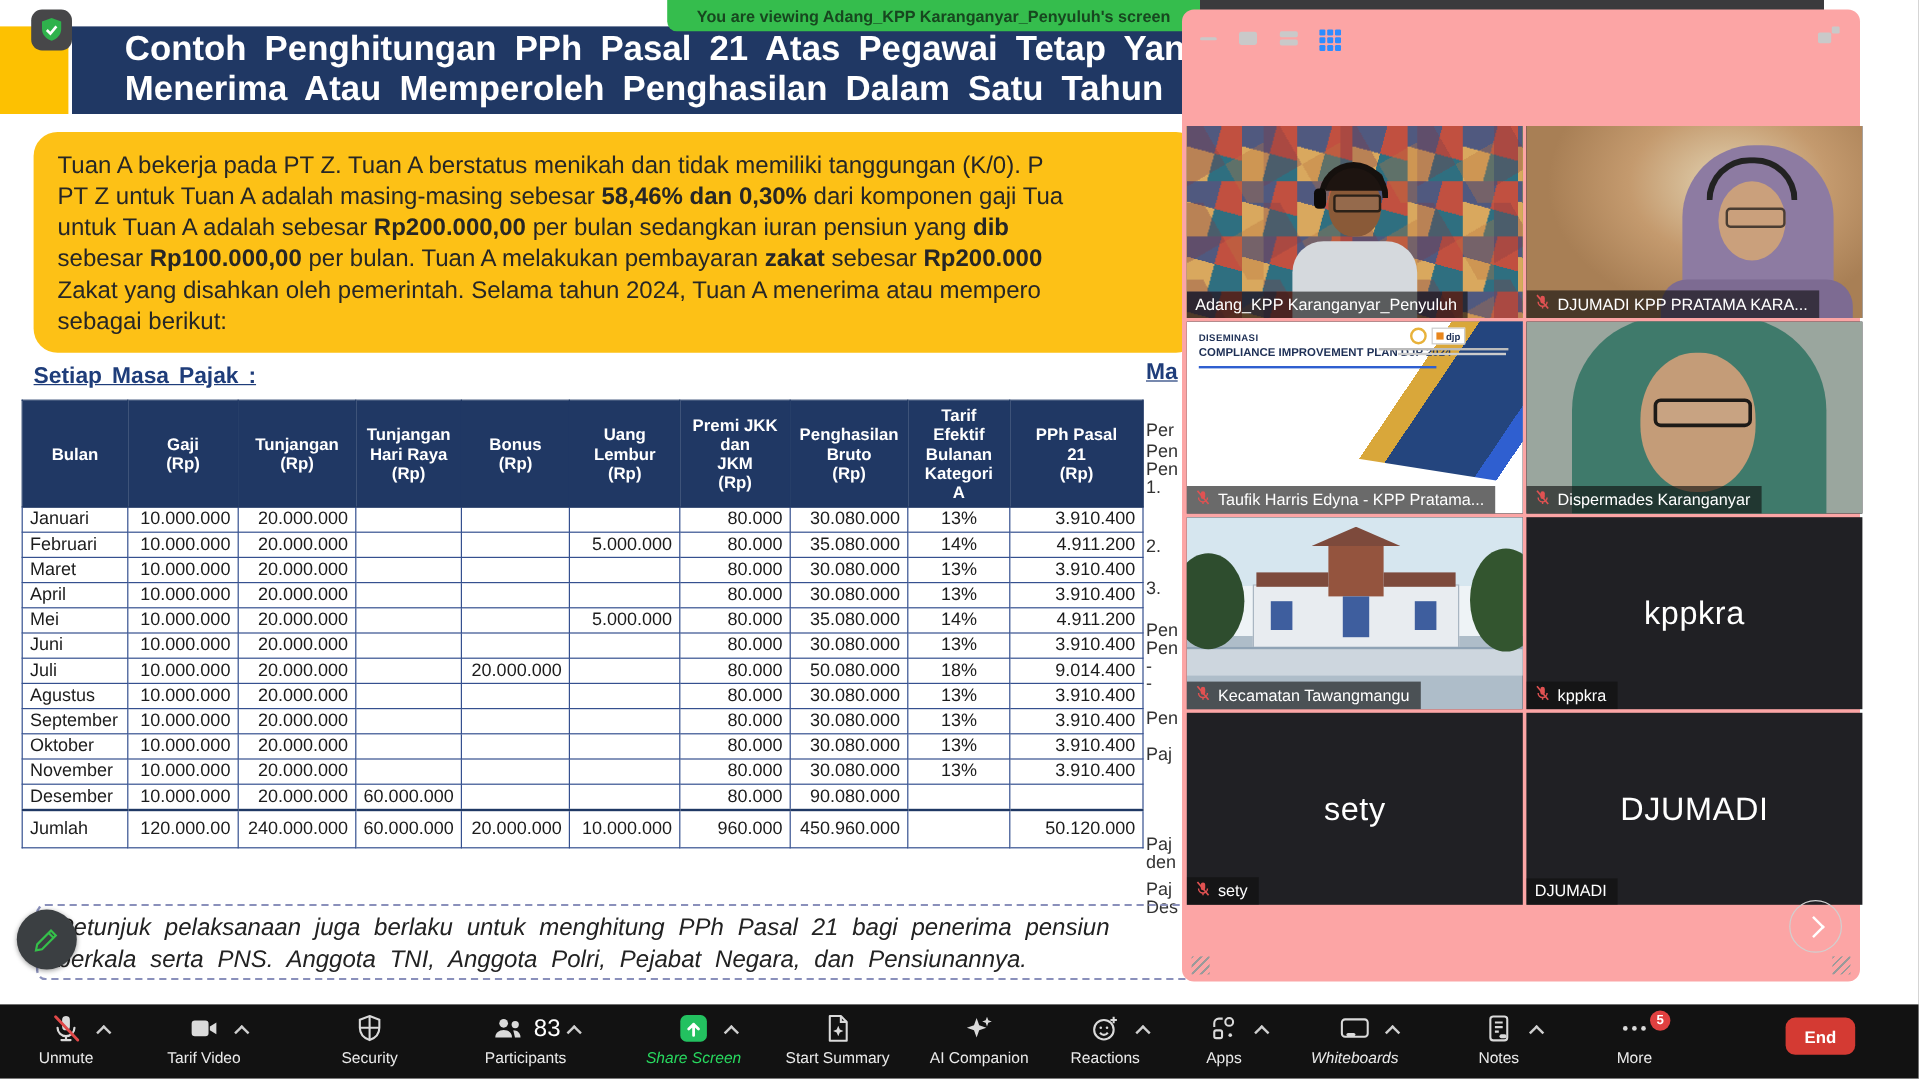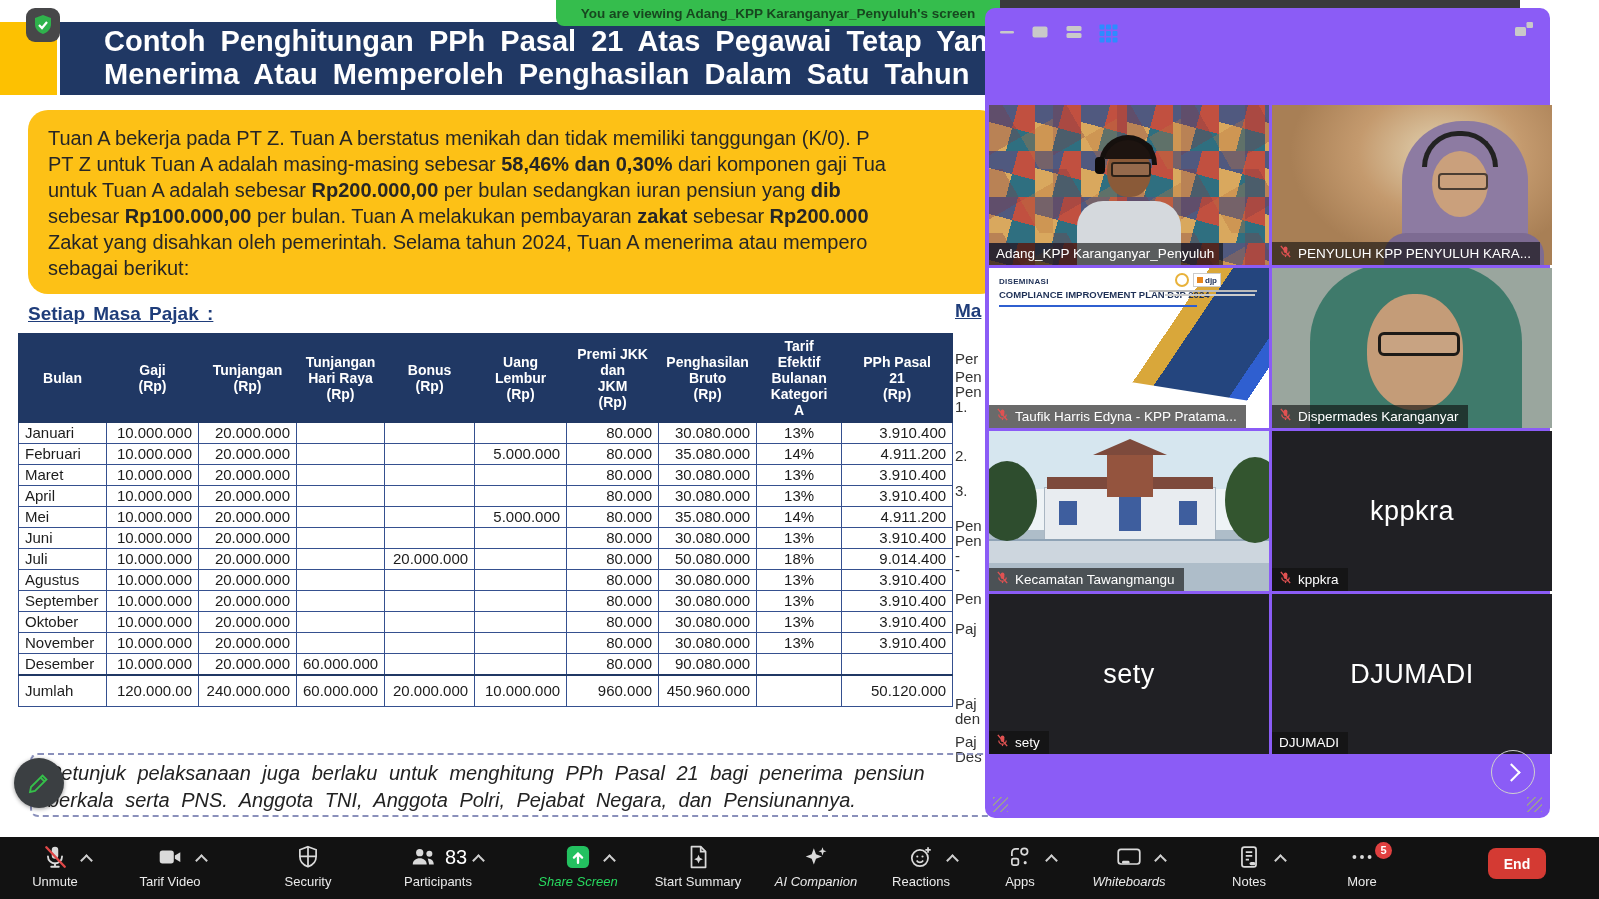--- a/index.html
+++ b/index.html
@@ -37,21 +37,21 @@
 
   .footnote{position:absolute;left:30px;top:753px;width:1505px;height:64px;border:2px dashed #8a90bb;
     border-radius:8px;padding:5px 16px;font-style:italic;font-size:20px;line-height:27px;color:#222;
     word-spacing:6px;white-space:nowrap;overflow:hidden;z-index:1;box-sizing:border-box;}
   .pen-btn{position:absolute;left:14px;top:758px;width:50px;height:50px;border-radius:50%;
     background:#3b3f42;display:flex;align-items:center;justify-content:center;z-index:8;
     box-shadow:0 1px 4px rgba(0,0,0,.4);}
   .top-strip{position:absolute;left:988px;top:0;width:532px;height:12px;background:#3a3a3d;z-index:5;}
 
   
-  .panel{position:absolute;left:985px;top:8px;width:565px;height:810px;background:#8b5cf6;
+  .panel{position:absolute;left:985px;top:8px;width:565px;height:810px;background:#fca5a5;
     border-radius:10px;z-index:20;}
   .panel-header{position:absolute;left:14px;top:12px;display:flex;gap:16px;align-items:center;height:24px;}
   .vctl{display:inline-flex;align-items:center;cursor:pointer;}
   .popout{position:absolute;right:16px;top:12px;cursor:pointer;}
   .tiles{position:absolute;left:4px;top:97px;display:grid;grid-template-columns:280px 280px;
     grid-auto-rows:160px;gap:3px;}
   .tile{position:relative;background:#202024;overflow:hidden;}
   .tile.active{outline:3px solid #bcd24d;outline-offset:-3px;}
   .bgfill{position:absolute;inset:0;}
   .bg-mosaic{background:repeating-conic-gradient(from 15deg,#c15040 0 25%,#2f6f80 0 50%,#d9a85e 0 75%,#50597f 0 100%);
@@ -416,21 +416,21 @@
             <div style="position:absolute;left:166px;top:68px;width:46px;height:13px;border:2px solid #4a3d33;border-radius:4px"></div>
             <div style="position:absolute;left:112px;top:128px;width:160px;height:40px;background:#7d6b92;border-radius:22px 22px 0 0"></div>
           </div>
           <div class="nlabel">
             <span><svg width="13" height="13" viewBox="0 0 14 14">
                 <rect x="5" y="1.5" width="4" height="7" rx="2" fill="#e05252"></rect>
                 <path d="M3 7a4 4 0 0 0 8 0" fill="none" stroke="#e05252" stroke-width="1.3"></path>
                 <line x1="7" y1="11" x2="7" y2="13" stroke="#e05252" stroke-width="1.3"></line>
                 <line x1="2" y1="1" x2="12" y2="13" stroke="#e05252" stroke-width="1.5"></line>
               </svg></span>
-            <span>PENYULUH KPP PENYULUH KARA...</span>
+            <span>DJUMADI KPP PRATAMA KARA...</span>
           </div>
         </div>
         <div class="tile">
           <div class="bgfill" style="background:#fff"></div>
           <div style="position:absolute;right:-46px;top:-36px;width:230px;height:160px;transform:rotate(9deg);background:linear-gradient(115deg,transparent 44%,#d9a73a 44% 51%,#24457e 51% 76%,#2f5fd0 76% 82%,transparent 82%)"></div>
           <div style="position:absolute;left:10px;top:9px;font-size:8px;font-weight:700;color:#1d2f55;letter-spacing:.3px">DISEMINASI</div>
           <div style="position:absolute;left:10px;top:21px;font-size:9.5px;font-weight:700;color:#1d2f55">COMPLIANCE IMPROVEMENT PLAN DJP 2024</div>
           <div style="position:absolute;left:10px;top:37px;width:198px;height:2px;background:#2f5fd0"></div>
           <div style="position:absolute;left:186px;top:5px;display:flex;gap:4px;align-items:center">
             <span style="width:10px;height:10px;border-radius:50%;border:2px solid #e8b23a;display:inline-block"></span>
@@ -590,21 +590,21 @@
       <div class="titem" style="left: 640px;">
         <div class="ticon">
           <svg width="26" height="26" viewBox="0 0 24 24" fill="none" stroke="#dadada" stroke-width="1.6">
             <path d="M6 2.5h8.5L19 7v14.5H6z" stroke-linejoin="round"></path>
             <path d="M14.5 2.5V7H19"></path>
             <path d="M12.5 10l1.2 2.8 2.8 1.2-2.8 1.2-1.2 2.8-1.2-2.8-2.8-1.2 2.8-1.2z" fill="#dadada" stroke="none"></path>
           </svg>
         </div>
         <div class="tlabel">Start Summary</div>
       </div>
-      <div class="titem" style="left: 758px; font-style: italic;">
+      <div class="titem" style="left: 758px;">
         <div class="ticon">
           <svg width="26" height="26" viewBox="0 0 24 24">
             <path d="M10 4l2 5.5 5.5 2-5.5 2L10 19l-2-5.5-5.5-2 5.5-2z" fill="#dadada"></path>
             <path d="M18 3l1 2.7 2.7 1-2.7 1-1 2.8-1-2.8-2.7-1 2.7-1z" fill="#dadada"></path>
           </svg>
         </div>
         <div class="tlabel">AI Companion</div>
       </div>
       <div class="titem" style="left: 863px;">
         <div class="ticon">

